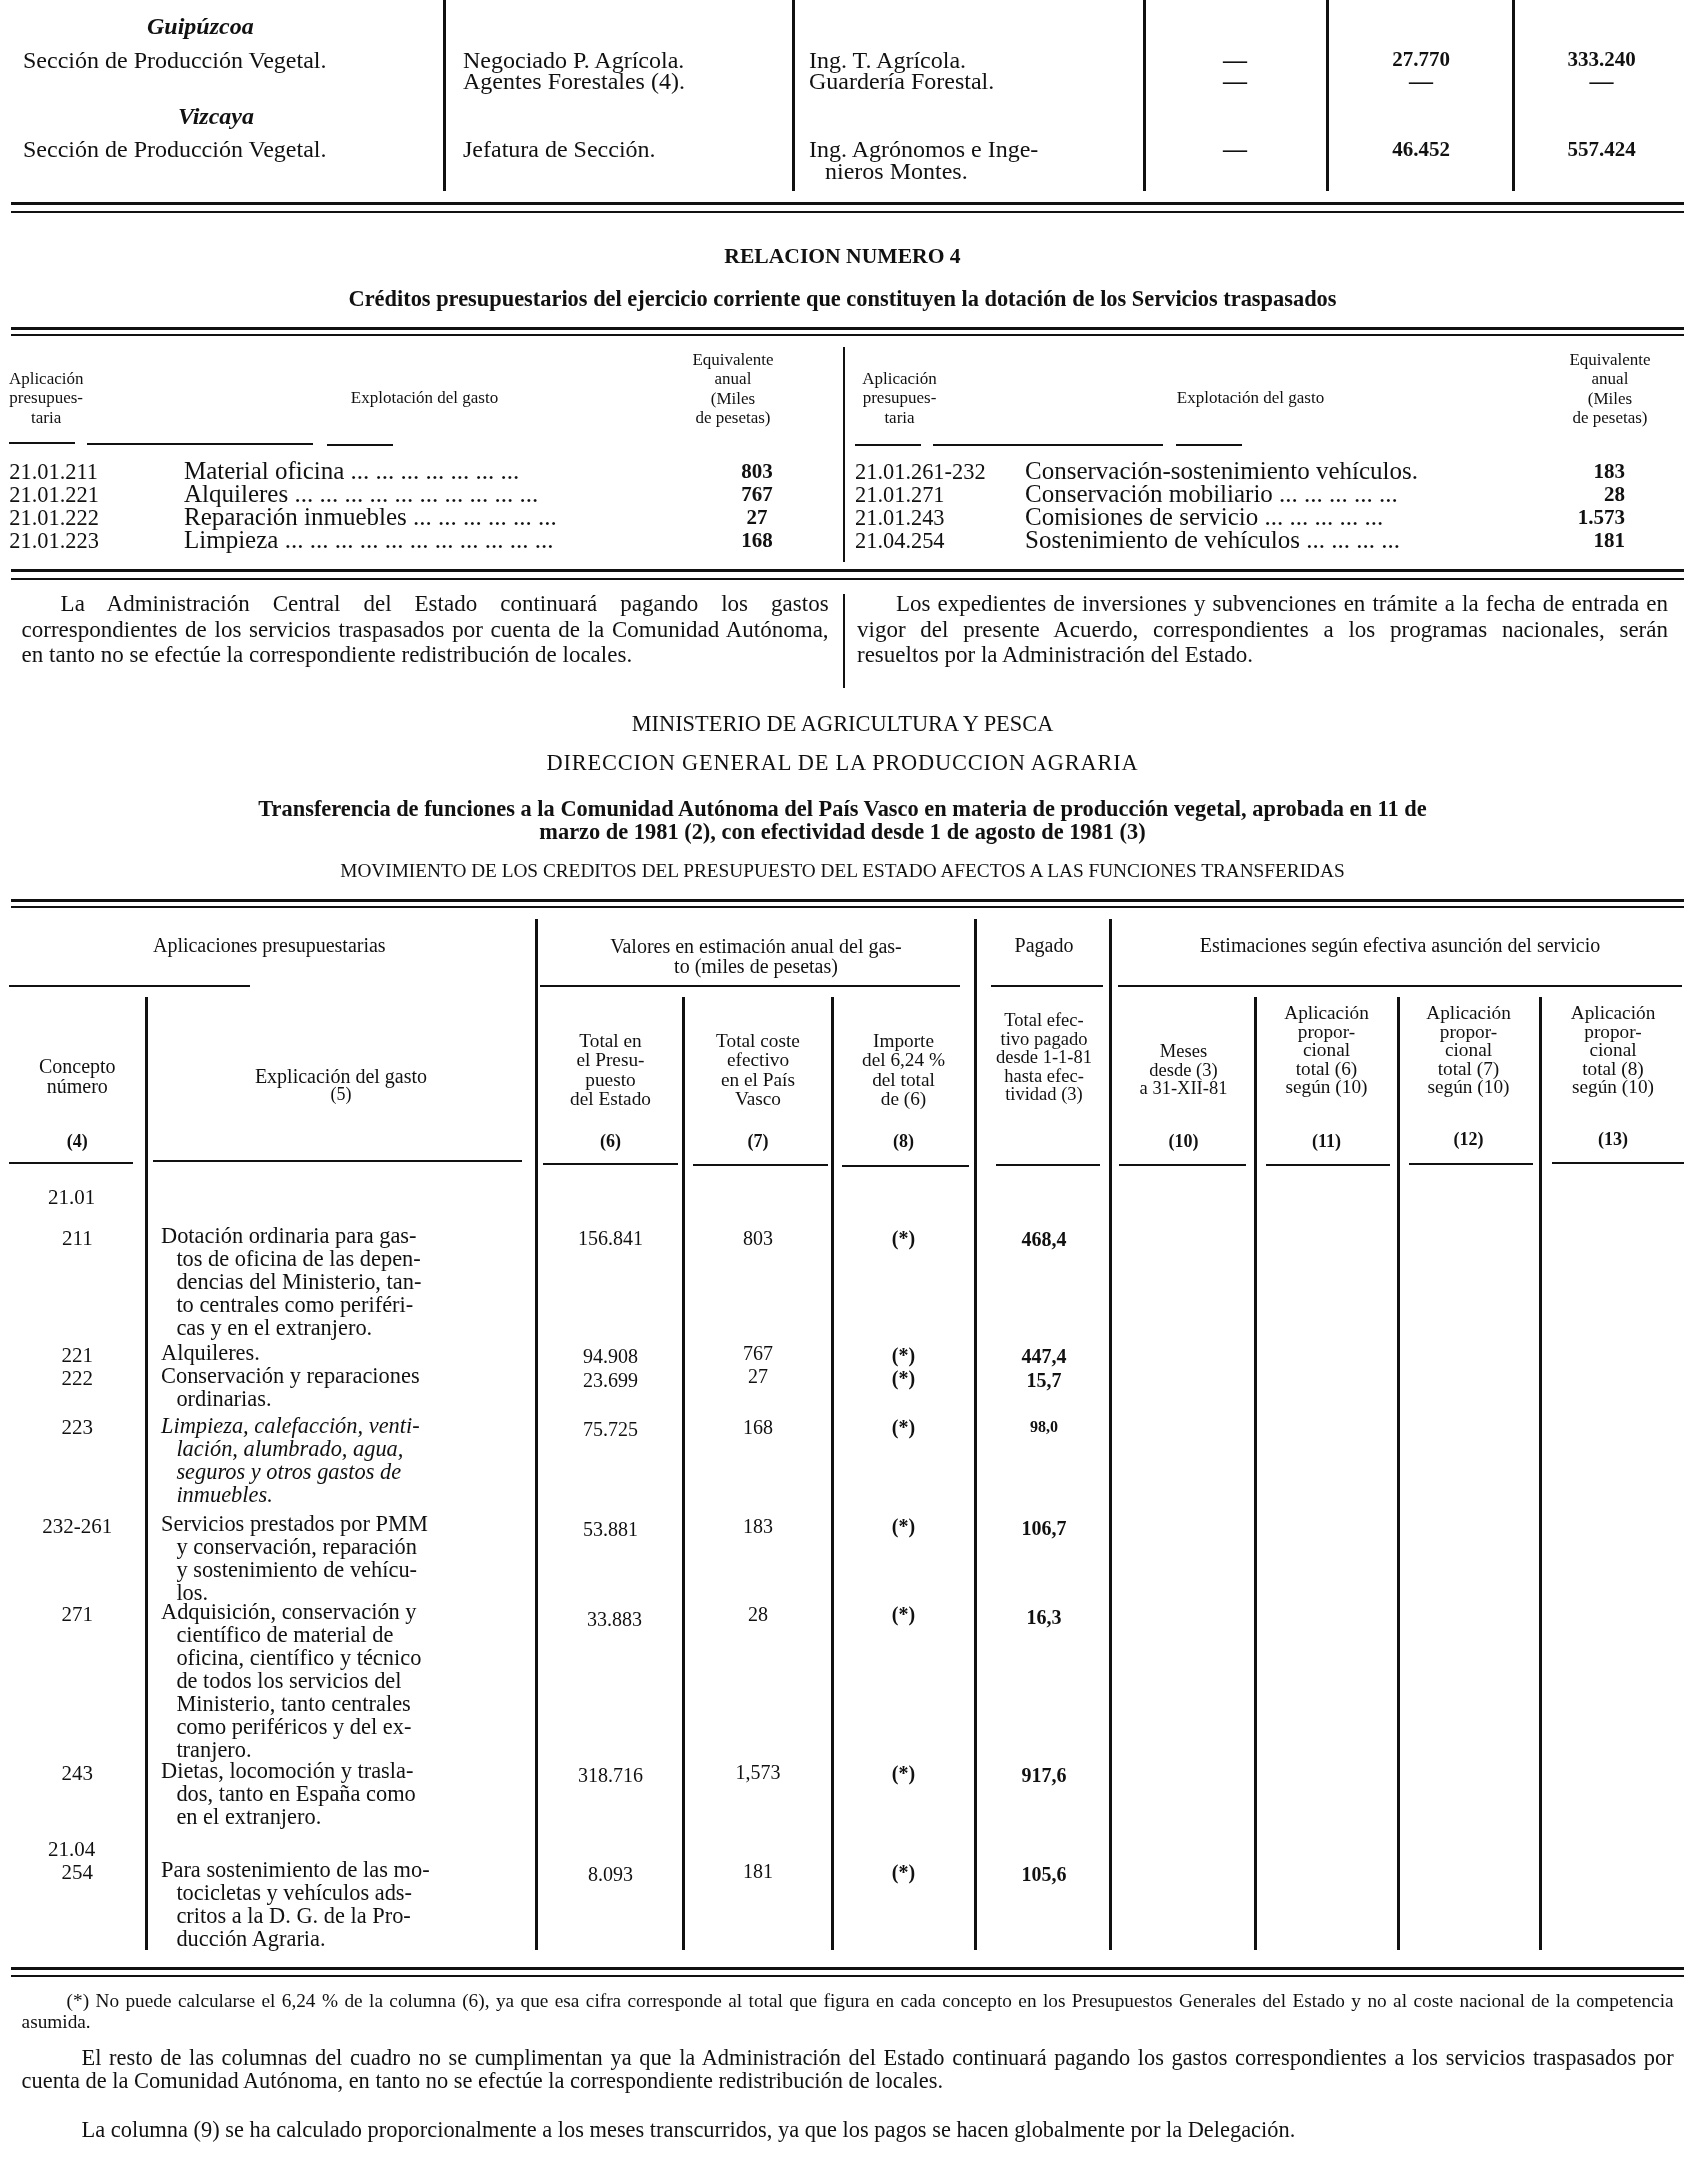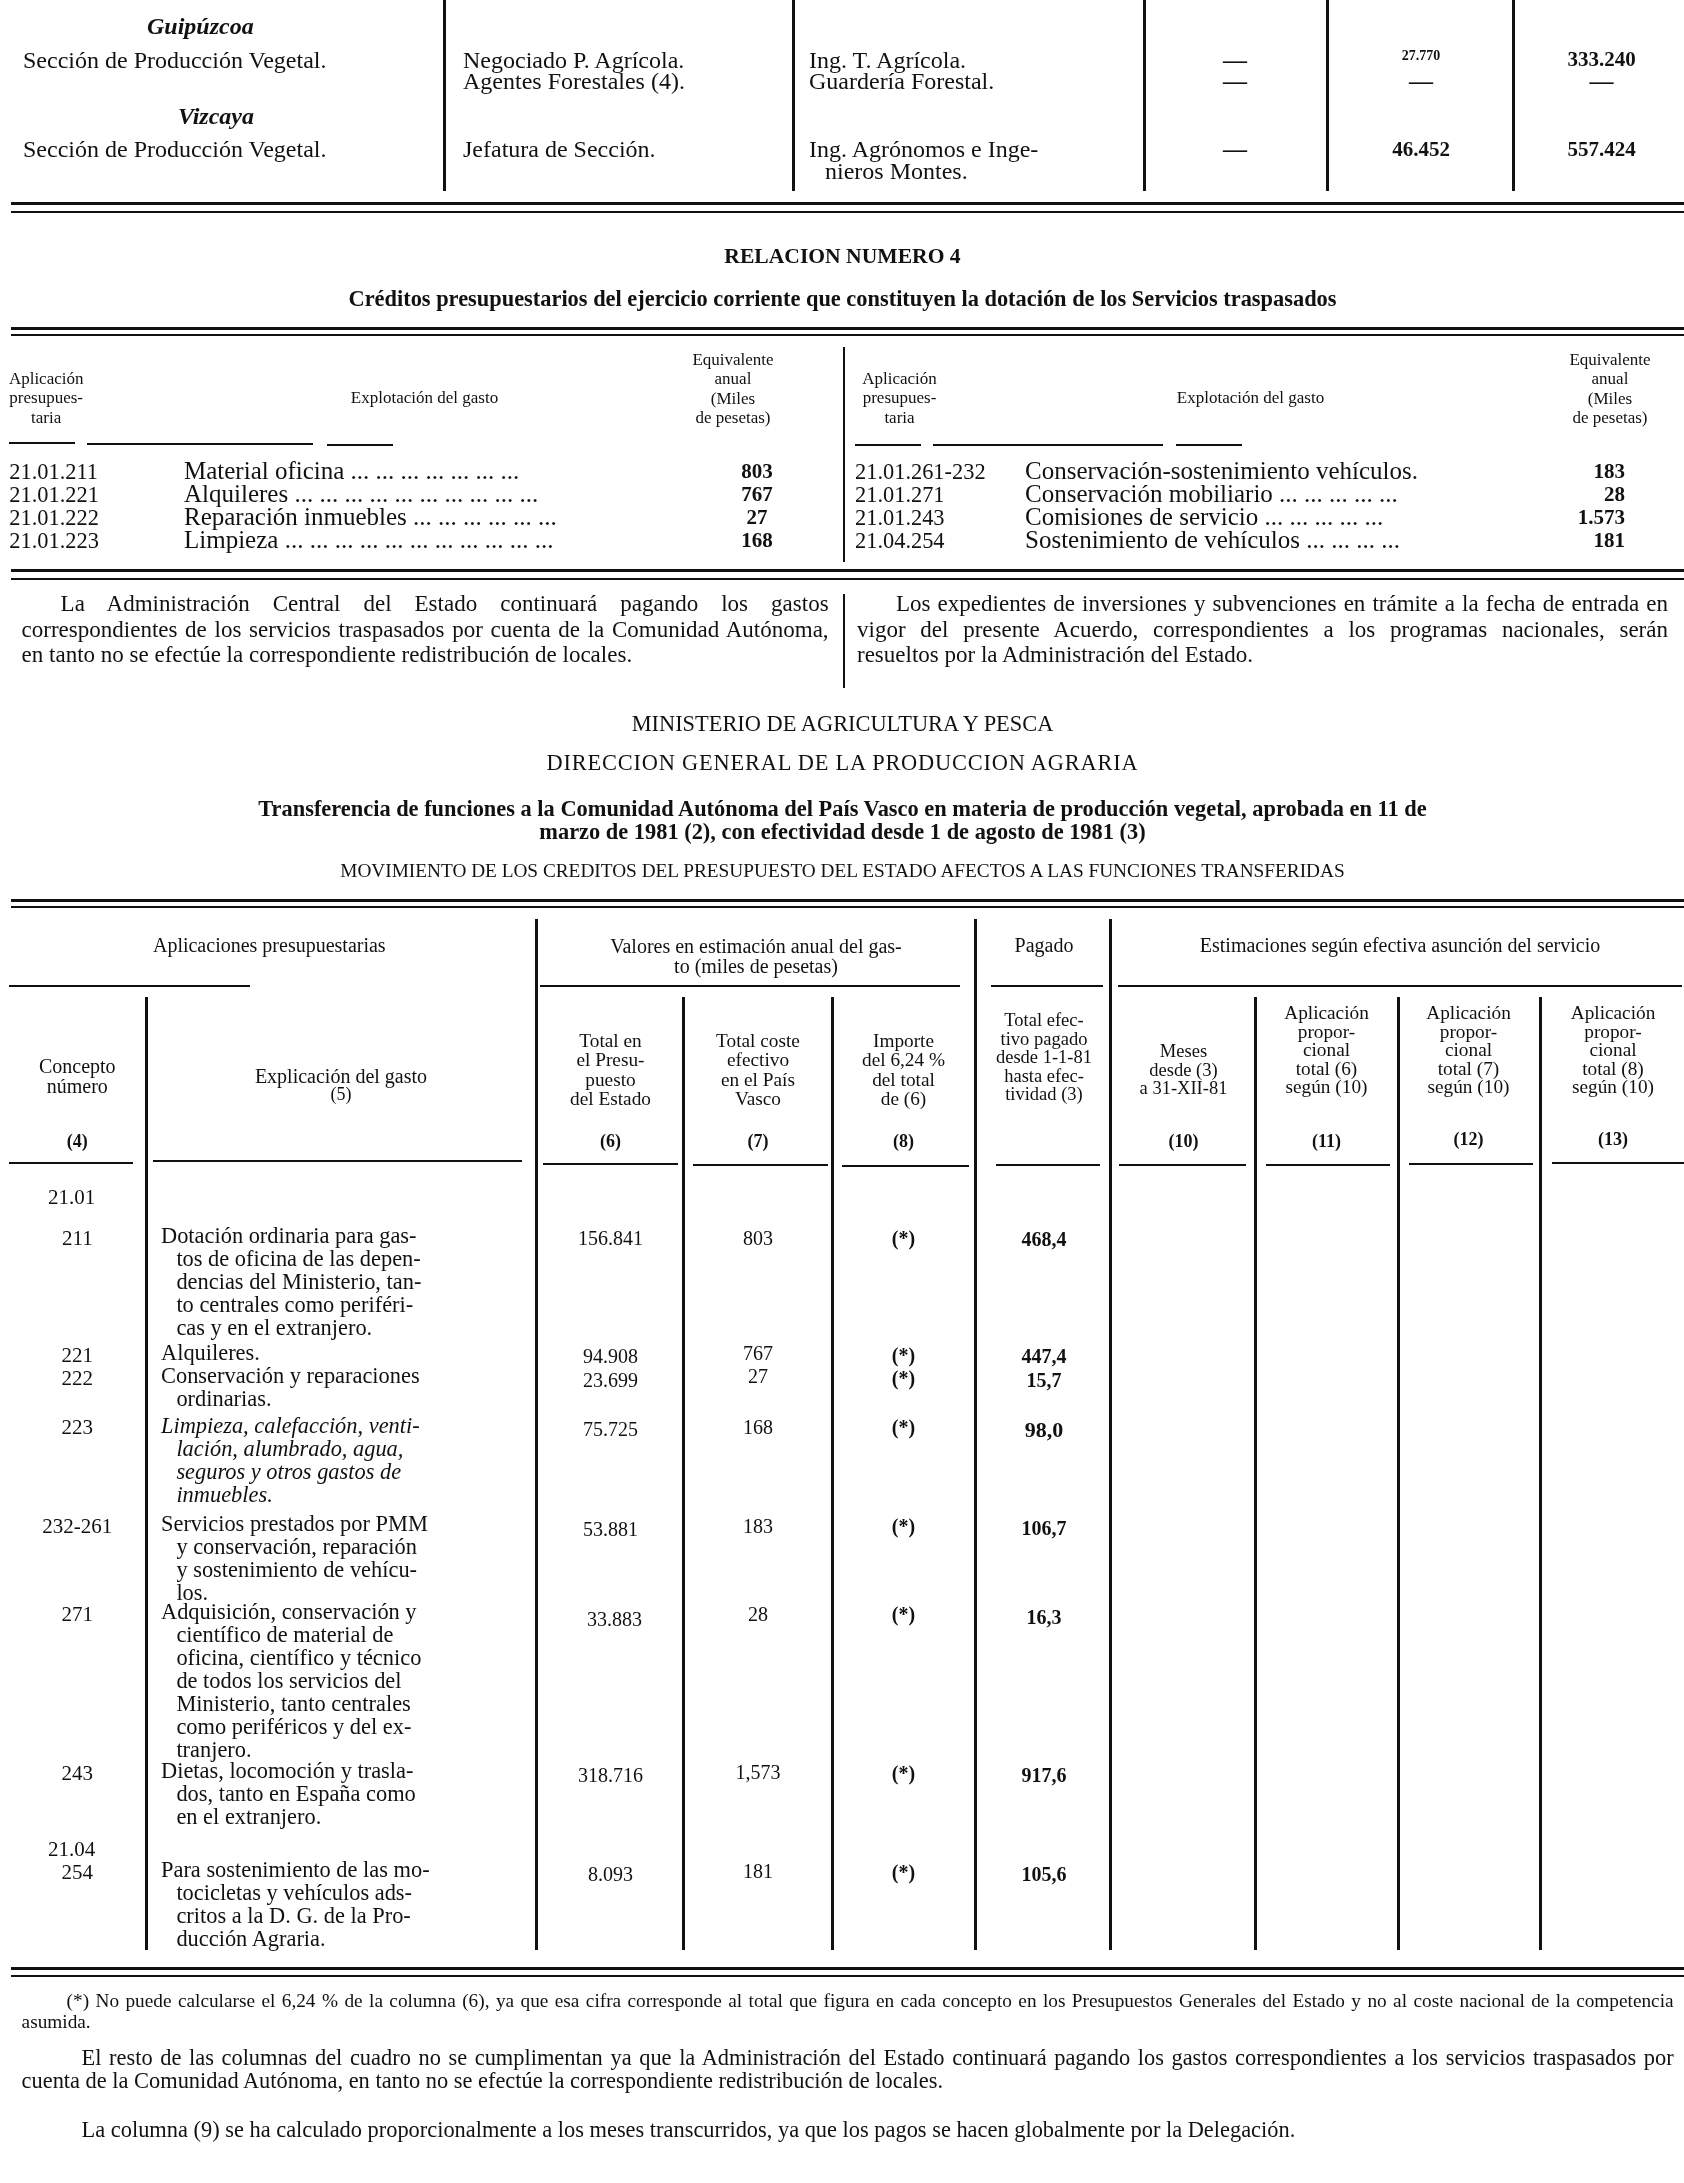--- a/index.html
+++ b/index.html
@@ -30,21 +30,21 @@
   <div class="vl" style="left:1512px;top:0;height:191px;"></div>
 
   <div class="t ital bold" style="left:147px;top:14px;font-size:24px;">Guipúzcoa</div>
   <div class="t" style="left:23px;top:48px;font-size:24px;">Sección de Producción Vegetal.</div>
   <div class="t" style="left:463px;top:48px;font-size:24px;">Negociado P. Agrícola.</div>
   <div class="t" style="left:463px;top:69px;font-size:24px;">Agentes Forestales (4).</div>
   <div class="t" style="left:809px;top:48px;font-size:24px;">Ing. T. Agrícola.</div>
   <div class="t" style="left:809px;top:69px;font-size:24px;">Guardería Forestal.</div>
   <div class="t bold c" style="left:1173px;top:48px;width:124px;font-size:24px;">—</div>
   <div class="t bold c" style="left:1173px;top:69px;width:124px;font-size:24px;">—</div>
-  <div class="t bold c" style="left:1359px;top:49px;width:124px;font-size:14px;">27.770</div>
+  <div class="t bold c" style="left:1359px;top:49px;width:124px;font-size:21px;">27.770</div>
   <div class="t bold c" style="left:1359px;top:69px;width:124px;font-size:24px;">—</div>
   <div class="t bold c" style="left:1536px;top:49px;width:131px;font-size:21px;">333.240</div>
   <div class="t bold c" style="left:1536px;top:69px;width:131px;font-size:24px;">—</div>
 
   <div class="t ital bold" style="left:178px;top:104px;font-size:24px;">Vizcaya</div>
   <div class="t" style="left:23px;top:137px;font-size:24px;">Sección de Producción Vegetal.</div>
   <div class="t" style="left:463px;top:137px;font-size:24px;">Jefatura de Sección.</div>
   <div class="t" style="left:809px;top:137px;font-size:24px;">Ing. Agrónomos e Inge-</div>
   <div class="t" style="left:825px;top:159px;font-size:24px;">nieros Montes.</div>
   <div class="t bold c" style="left:1173px;top:137px;width:124px;font-size:24px;">—</div>
@@ -297,21 +297,21 @@
     <div class="t c" style="left:10.8px;top:1417px;width:133px;font-size:21px;">223</div>
     <div class="desc" style="left:161px;top:1414px;font-style:italic;">
       <div>Limpieza, calefacción, venti-</div>
       <div class="ind">lación, alumbrado, agua,</div>
       <div class="ind">seguros y otros gastos de</div>
       <div class="ind">inmuebles.</div>
     </div>
     <div class="t c" style="left:540px;top:1419px;width:141px;font-size:20px;">75.725</div>
     <div class="t c" style="left:686px;top:1417px;width:144px;font-size:20px;">168</div>
     <div class="t bold c" style="left:835px;top:1417px;width:137px;font-size:20px;">(*)</div>
-    <div class="t bold c" style="left:979px;top:1419px;width:130px;font-size:22px;">98,0</div>
+    <div class="t bold c" style="left:979px;top:1419px;width:130px;font-size:16px;">98,0</div>
   </div>
 
   <div>
     <div class="t c" style="left:10.8px;top:1516px;width:133px;font-size:21px;">232-261</div>
     <div class="desc" style="left:161px;top:1512px;">
       <div>Servicios prestados por PMM</div>
       <div class="ind">y conservación, reparación</div>
       <div class="ind">y sostenimiento de vehícu-</div>
       <div class="ind">los.</div>
     </div>

